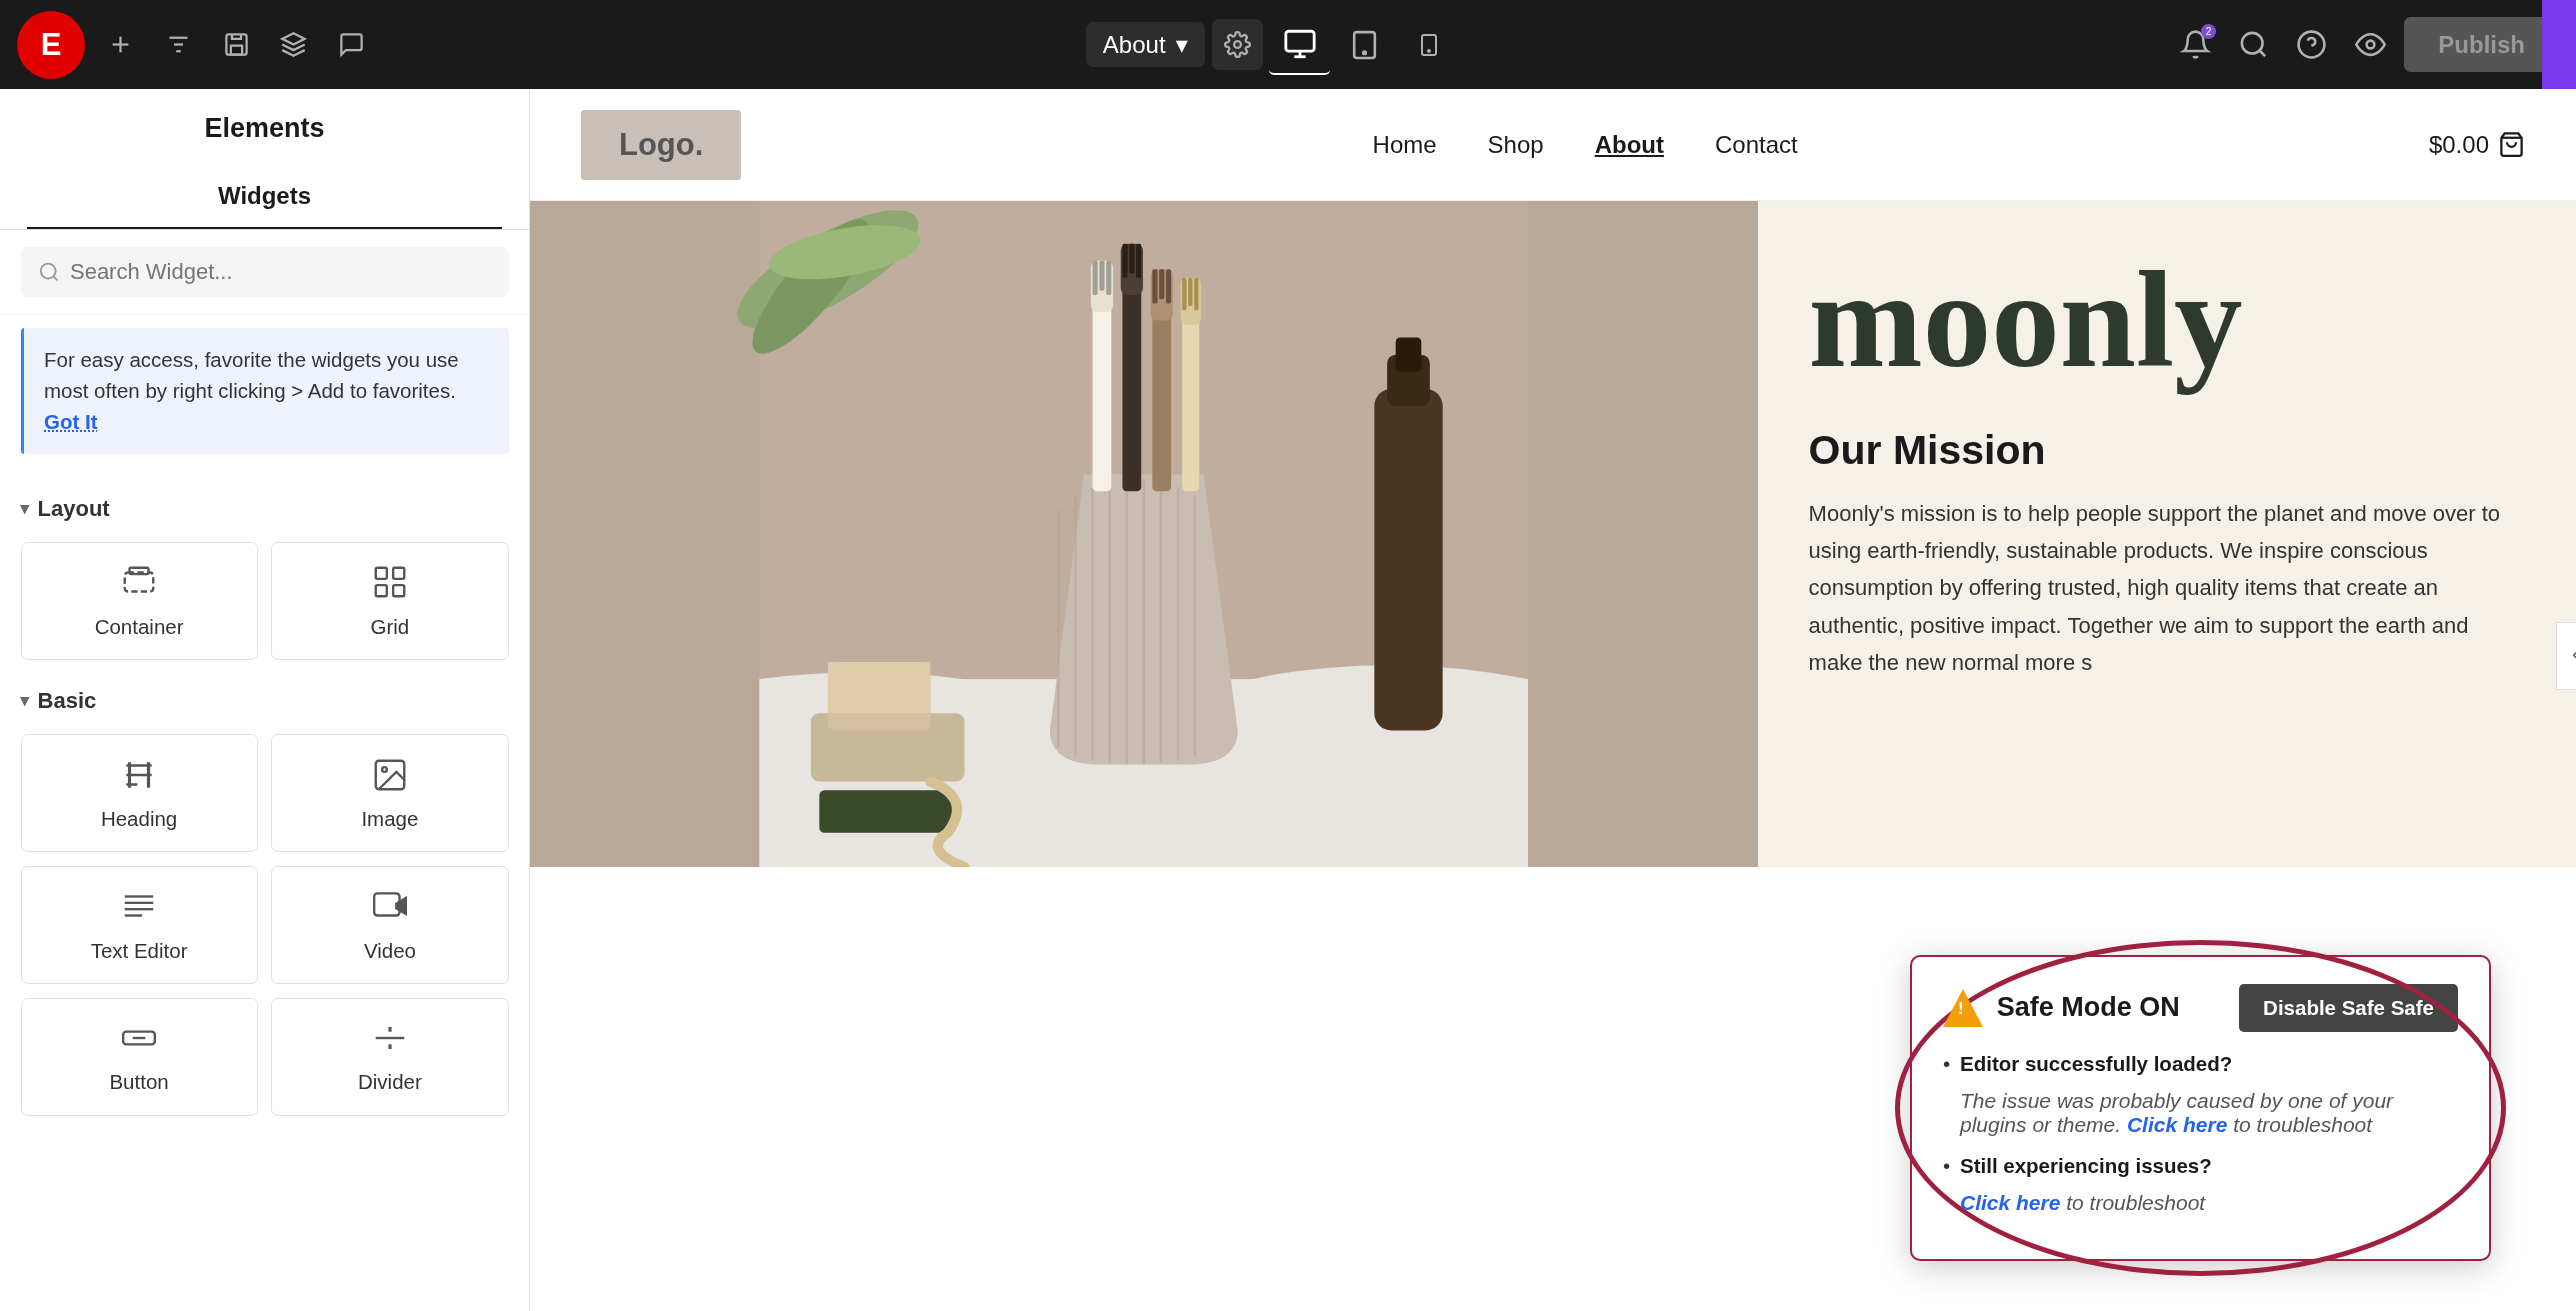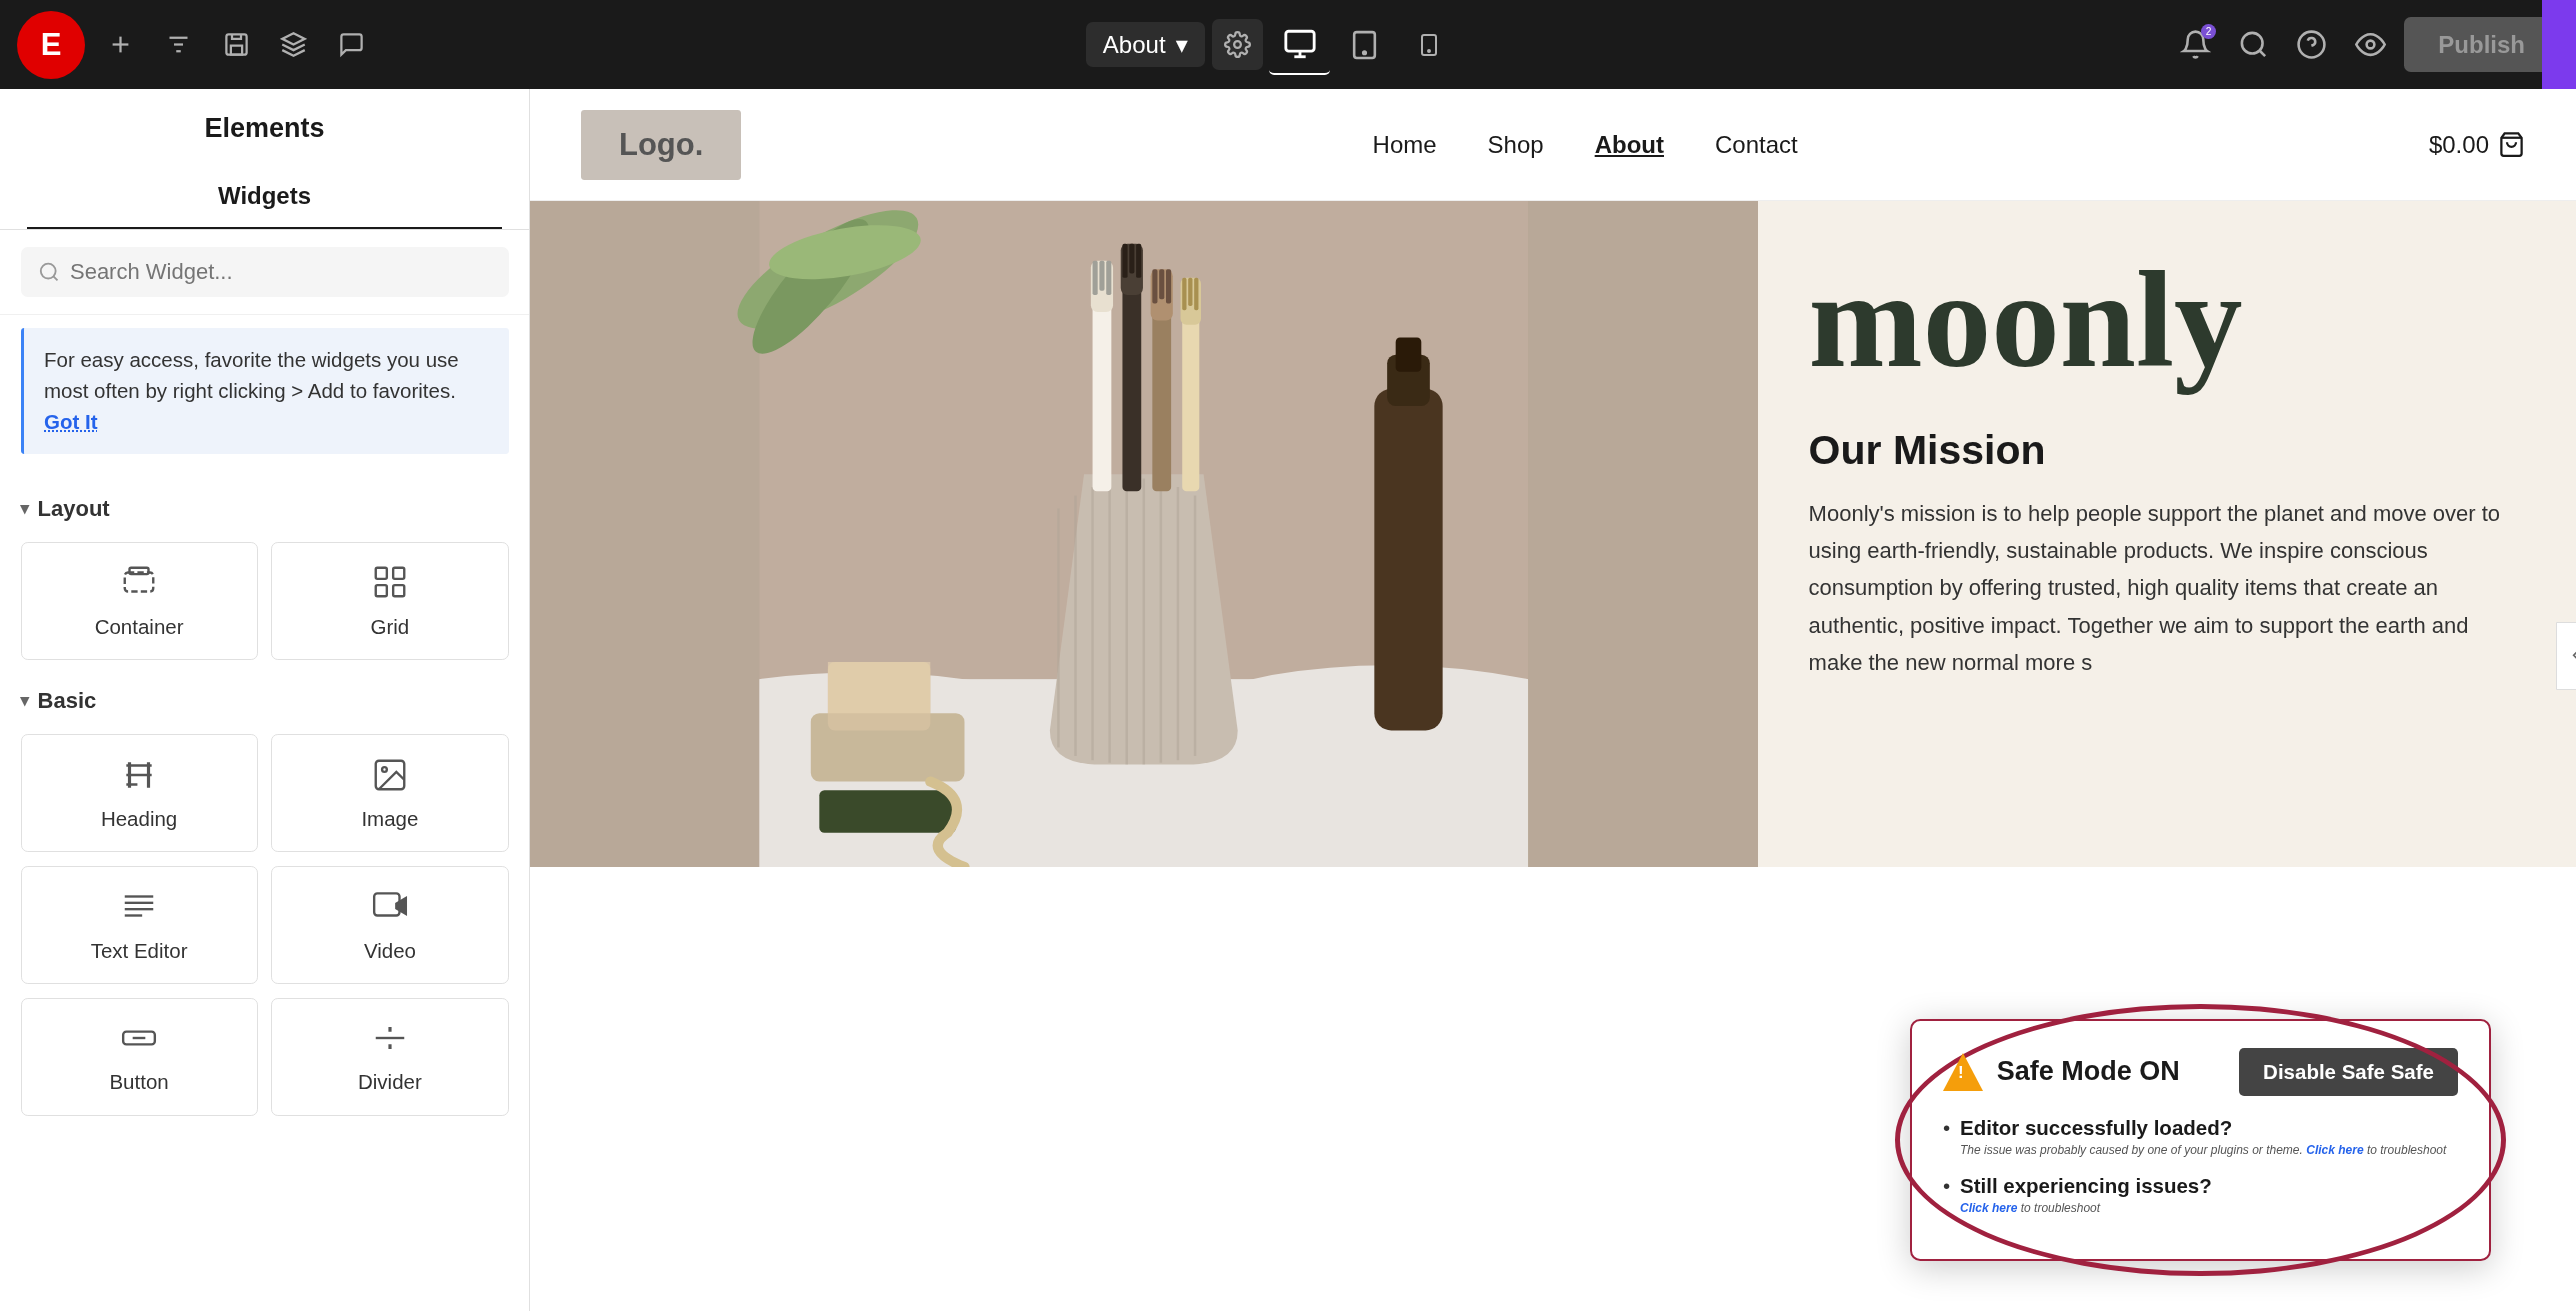--- a/index.html
+++ b/index.html
@@ -237,22 +237,22 @@
     }
     .safe-mode-items { list-style: none; padding: 0; }
     .safe-mode-items li {
       font-size: 20.5px; color: #1a1a1a; margin-bottom: 17px;
       padding-left: 17px; position: relative;
     }
     .safe-mode-items li::before {
       content: '•'; position: absolute; left: 0; color: #333;
     }
     .safe-mode-items li .sub-text {
-      font-size: 12px; color: #555; font-style: italic; display: block;
-      margin-top: 3px; padding-left: 0;
+      font-size: 21px; color: #555; font-style: italic; display: block;
+      margin-top: 13px; padding-left: 0;
     }
     .safe-mode-items li .sub-text .link {
       color: #2563eb; font-style: italic; cursor: pointer;
       text-decoration: none; font-weight: 600;
     }
     .safe-mode-items li strong { font-weight: 700; }
     .safe-mode-items li .link2 {
       color: #2563eb; cursor: pointer; text-decoration: none; font-weight: 600;
     }
   </style>

